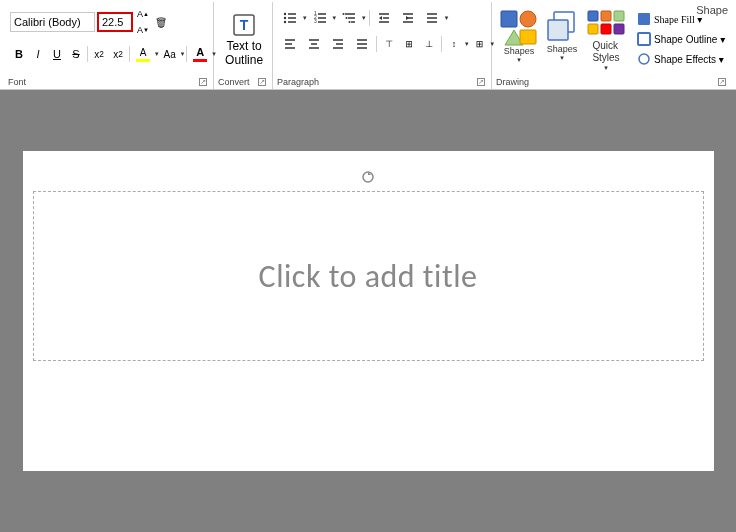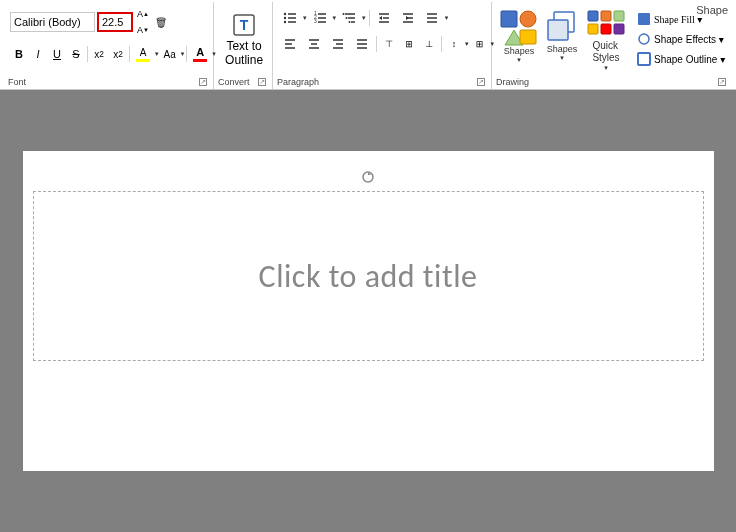--- a/index.html
+++ b/index.html
@@ -506,30 +506,30 @@
 
         <div class="drawing-right">
           <button class="shape-option-btn">
             <svg width="14" height="14" viewBox="0 0 14 14">
               <rect x="1" y="1" width="12" height="12" rx="1" fill="#4472c4"></rect>
             </svg>
             <span style="font-size:10px;font-family:Liberation Serif, serif;">Shape Fill ▾</span>
           </button>
           <button class="shape-option-btn">
             <svg width="14" height="14" viewBox="0 0 14 14">
+              <rect x="1" y="1" width="12" height="12" rx="1" fill="none" stroke="#4472c4" stroke-width="2"></rect>
+            </svg>
+            <span style="font-size:10px;">Shape Outline ▾</span>
+          </button>
+          <button class="shape-option-btn">
+            <svg width="14" height="14" viewBox="0 0 14 14">
               <ellipse cx="7" cy="7" rx="5" ry="5" fill="none" stroke="#4472c4" stroke-width="1.5"></ellipse>
               <ellipse cx="5" cy="5" rx="2" ry="1.5" fill="rgba(255,255,255,0.6)" transform="rotate(-30,5,5)"></ellipse>
             </svg>
             <span style="font-size:10px;">Shape Effects ▾</span>
-          </button>
-          <button class="shape-option-btn">
-            <svg width="14" height="14" viewBox="0 0 14 14">
-              <rect x="1" y="1" width="12" height="12" rx="1" fill="none" stroke="#4472c4" stroke-width="2"></rect>
-            </svg>
-            <span style="font-size:10px;">Shape Outline ▾</span>
           </button>
         </div>
       </div>
 
       <div class="group-bottom">
         <span>Drawing</span>
         <span class="group-expand-icon">↗</span>
       </div>
     </div>
 

